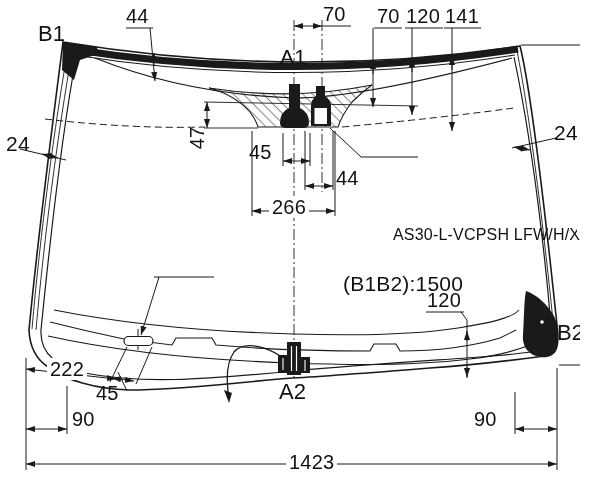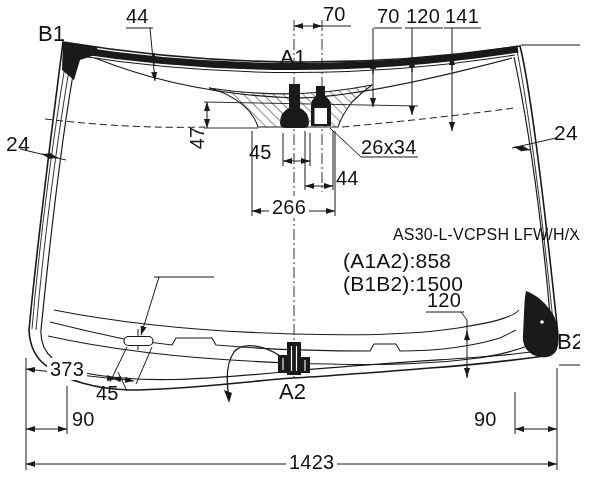--- a/index.html
+++ b/index.html
@@ -188,44 +188,42 @@
       <line x1="515" y1="392" x2="515" y2="434"></line>
       <line x1="557" y1="368" x2="557" y2="470"></line>
       <line x1="515" y1="429" x2="557" y2="429" marker-start="url(#arr)" marker-end="url(#arr)"></line>
 
       <line x1="26" y1="464" x2="557" y2="464" marker-start="url(#arr)" marker-end="url(#arr)"></line>
     </g>
   </svg>
 
   <div class="lbl big" style="left:38px;top:22px">B1</div>
   <div class="lbl mid" style="left:280px;top:45px">A1</div>
-  <div class="lbl big" style="left:557px;top:330px">B2</div>
+  <div class="lbl big" style="left:557px;top:321px">B2</div>
   <div class="lbl big" style="left:279px;top:380px">A2</div>
 
   <div class="lbl" style="left:126px;top:5px">44</div>
   <div class="lbl" style="left:323px;top:3px">70</div>
   <div class="lbl" style="left:377px;top:5px">70</div>
   <div class="lbl" style="left:406px;top:5px">120</div>
   <div class="lbl" style="left:445px;top:5px">141</div>
 
   <div class="lbl mid" style="left:6px;top:132px">24</div>
   <div class="lbl mid" style="left:554px;top:121px">24</div>
 
   <div class="lbl rot" style="left:182px;top:127px;width:30px">47</div>
   <div class="lbl" style="left:249px;top:141px">45</div>
-  <div class="lbl" style="left:361px;top:136px">26x34</div>
   <div class="lbl" style="left:336px;top:167px">44</div>
   <div class="lbl onLine" style="left:269px;top:196px">266</div>
 
   <div class="lbl small" style="left:345px;top:226px">AS30-L-VCPSH LFW/H/X</div>
-  <div class="lbl mid" style="left:343px;top:249px">(A1A2):858</div>
   <div class="lbl mid" style="left:343px;top:272px">(B1B2):1500</div>
 
   <div class="lbl" style="left:427px;top:289px">120</div>
   <div class="lbl rot onLine" style="left:561px;top:198px;width:48px">900</div>
 
-  <div class="lbl onLine" style="left:47px;top:358px">373</div>
+  <div class="lbl onLine" style="left:47px;top:358px">222</div>
   <div class="lbl" style="left:96px;top:382px">45</div>
   <div class="lbl" style="left:72px;top:408px">90</div>
   <div class="lbl" style="left:474px;top:408px">90</div>
   <div class="lbl onLine" style="left:286px;top:451px">1423</div>
 
 </div>
 
 </body></html>

